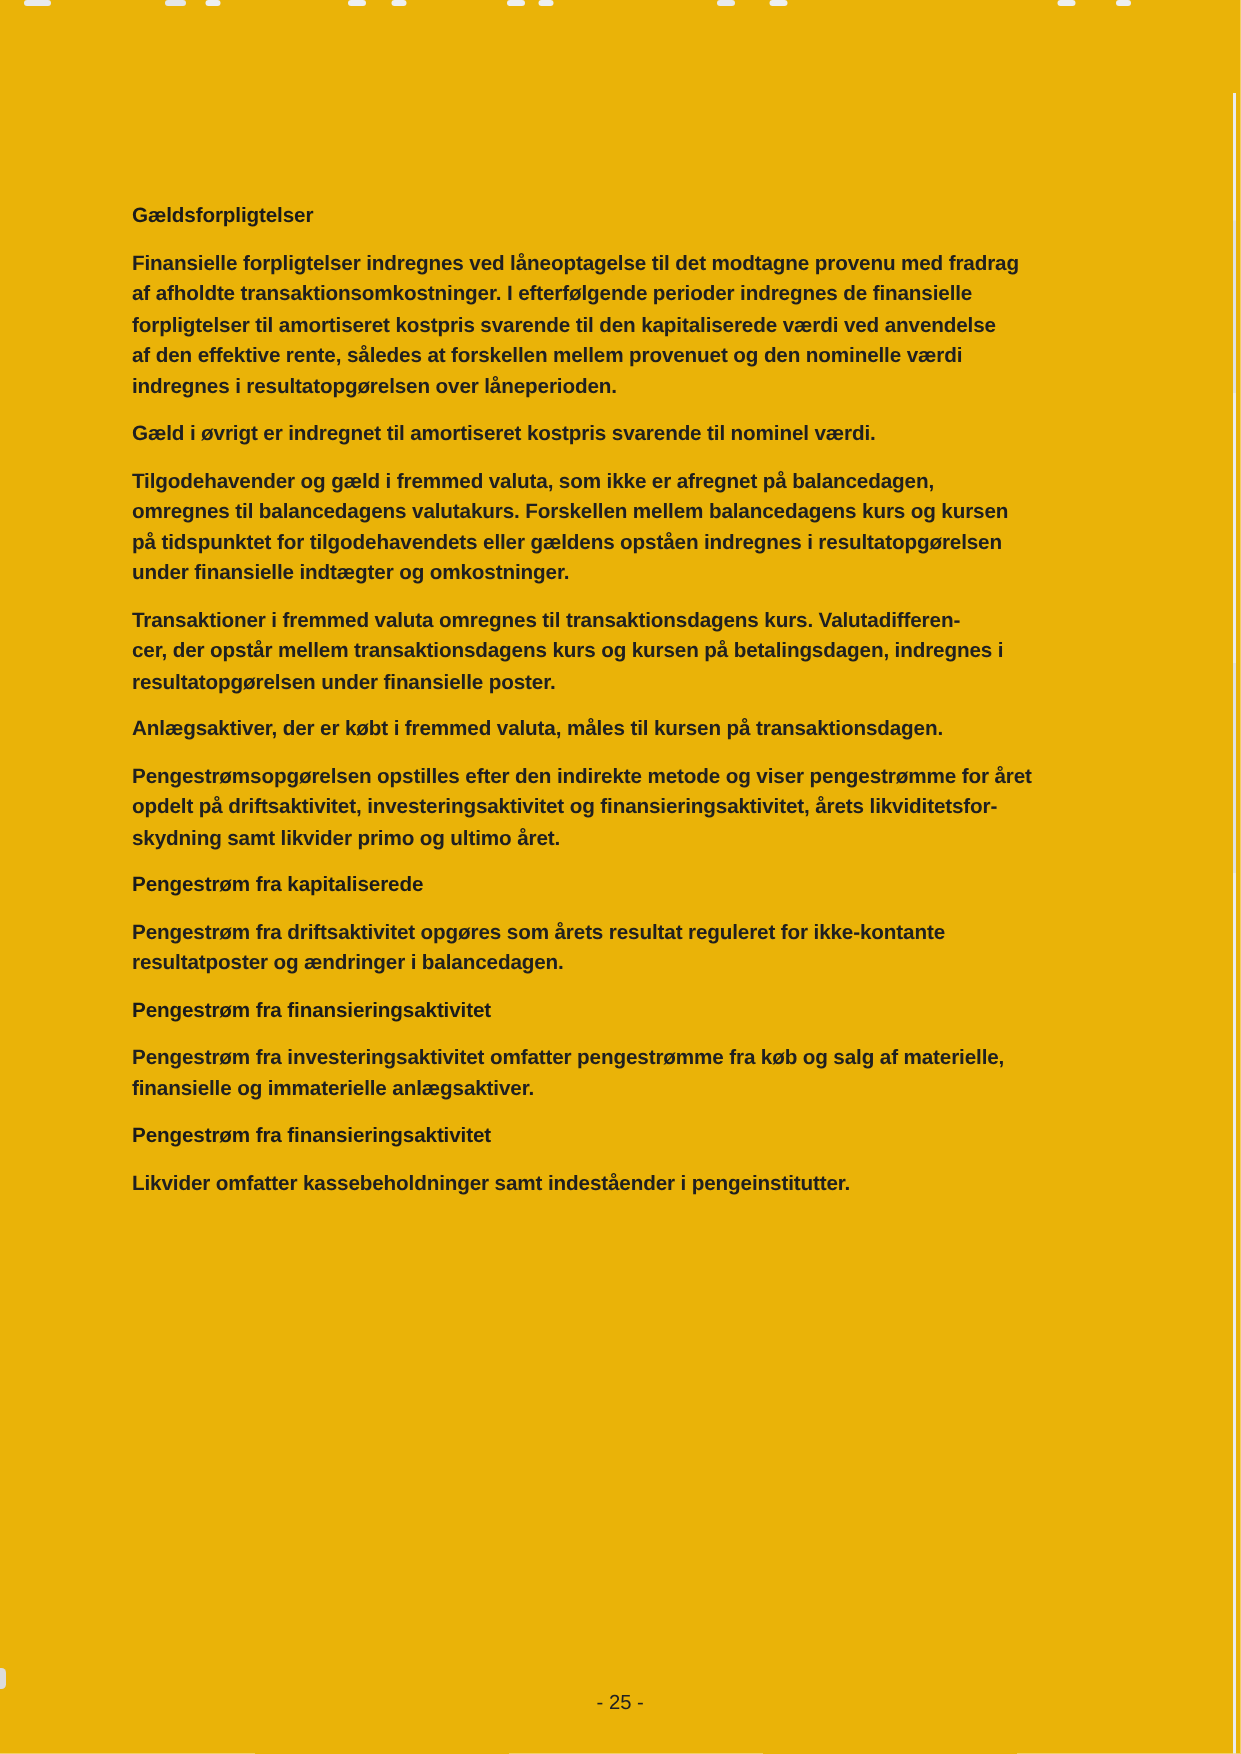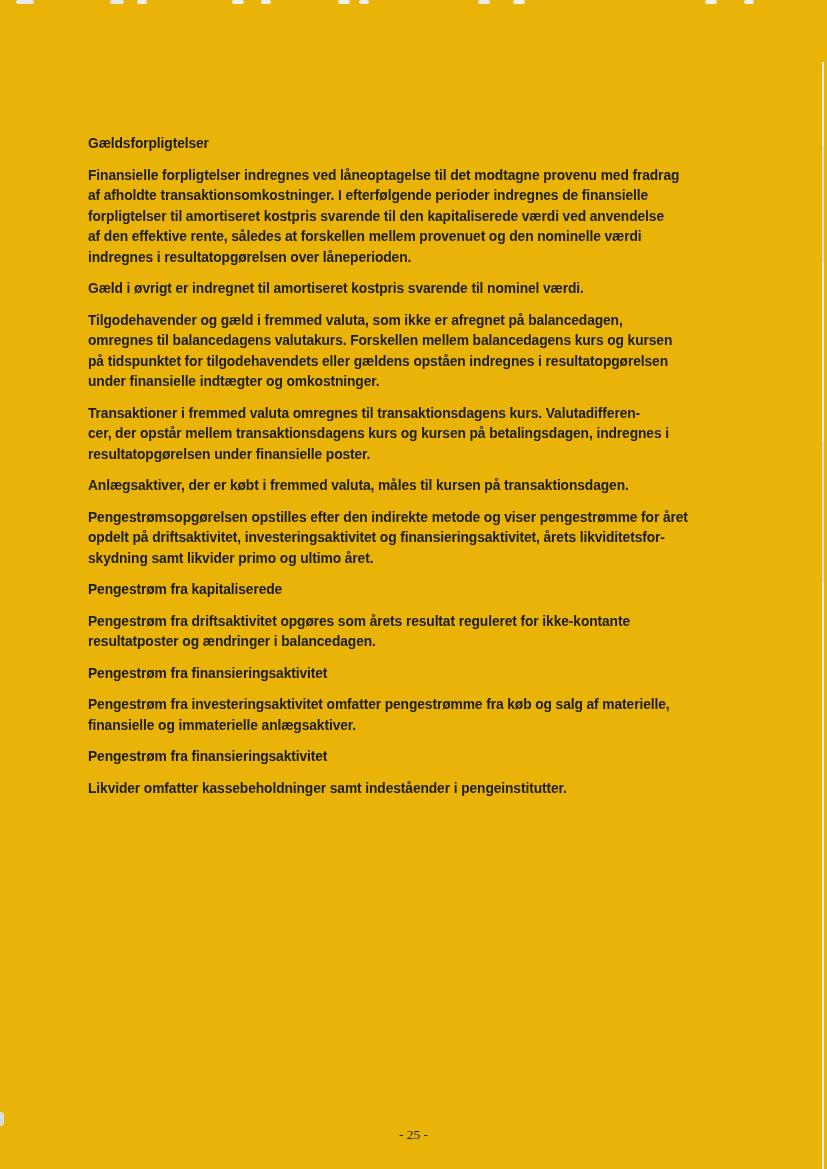--- a/index.html
+++ b/index.html
@@ -46,21 +46,20 @@
   }
   .footer {
     position: absolute;
     left: 0;
     top: 1126px;
     width: 827px;
     text-align: center;
     font-size: 13.5px;
     line-height: 18px;
     color: #222222;
-    font-family: Liberation Serif, serif;
   }
   
   .edge-line-right {
     position: absolute;
     right: 3px;
     top: 62px;
     width: 2px;
     height: 1107px;
     background: #e9ebec;
   }

